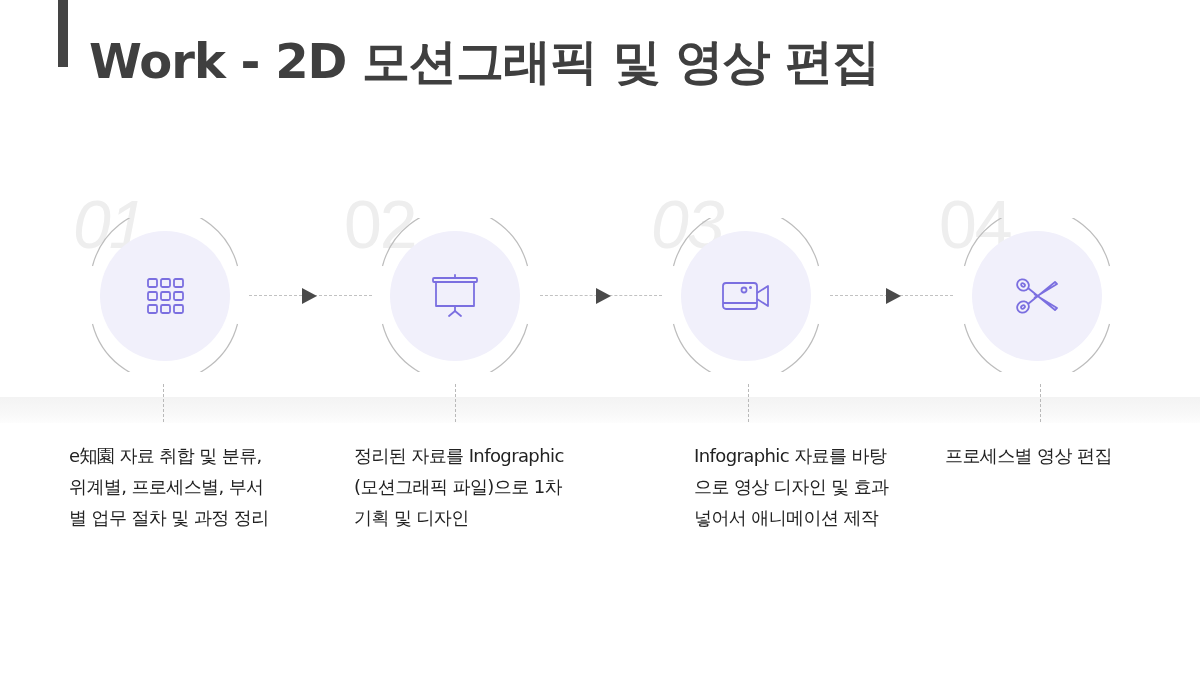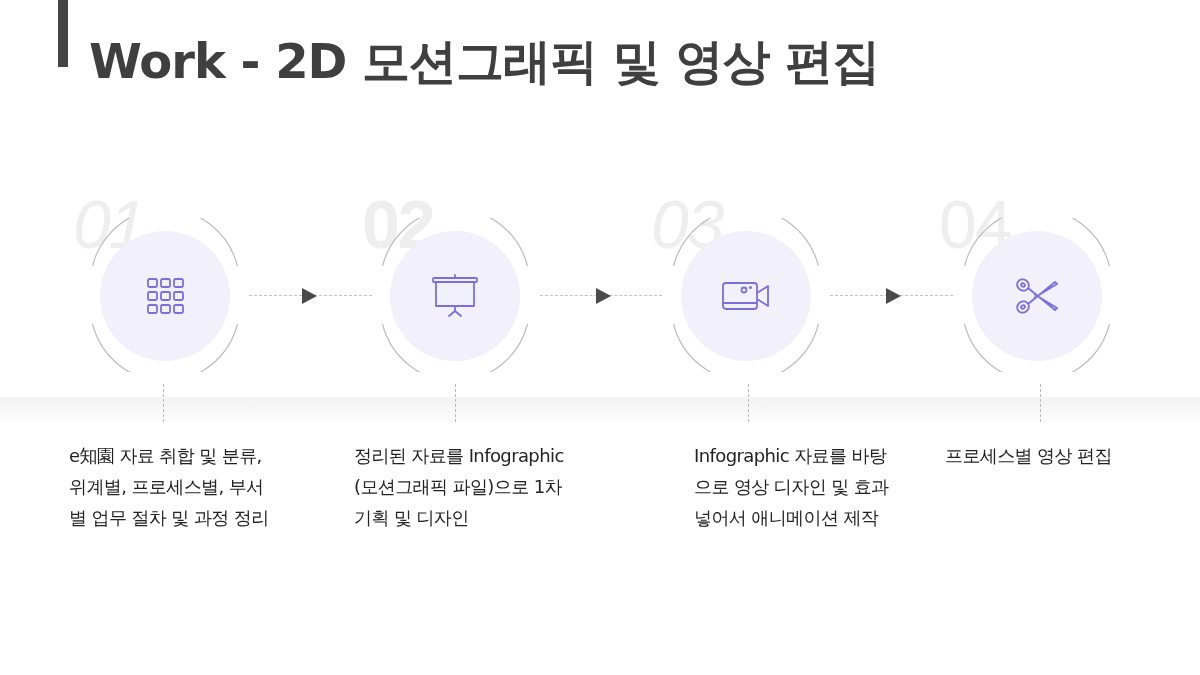--- a/index.html
+++ b/index.html
@@ -56,21 +56,21 @@
   </style>
 </head>
 <body>
 
 <div class="title-bar"></div>
 <div class="title">Work - 2D 모션그래픽 및 영상 편집</div>
 
 <div class="band"></div>
 
 <div class="step-number" style="left:73px; top:190px;font-style:italic;">01</div>
-<div class="step-number" style="left:362px; top:190px;font-weight:bold;">02</div>
+<div class="step-number" style="left:344px; top:190px;">02</div>
 <div class="step-number" style="left:651px; top:190px;font-style:italic;">03</div>
 <div class="step-number" style="left:939px; top:190px;">04</div>
 
 <svg class="ring" style="left:90px; top:218px;" viewBox="0 0 150 154">
   <path d="M 2.5 48 A 75 77 0 0 1 147.5 48" fill="none" stroke="#bdbdbd" stroke-width="1.2"></path>
   <path d="M 2.5 106 A 75 77 0 0 0 147.5 106" fill="none" stroke="#bdbdbd" stroke-width="1.2"></path>
 </svg>
 <svg class="ring" style="left:380px; top:218px;" viewBox="0 0 150 154">
   <path d="M 2.5 48 A 75 77 0 0 1 147.5 48" fill="none" stroke="#bdbdbd" stroke-width="1.2"></path>
   <path d="M 2.5 106 A 75 77 0 0 0 147.5 106" fill="none" stroke="#bdbdbd" stroke-width="1.2"></path>

